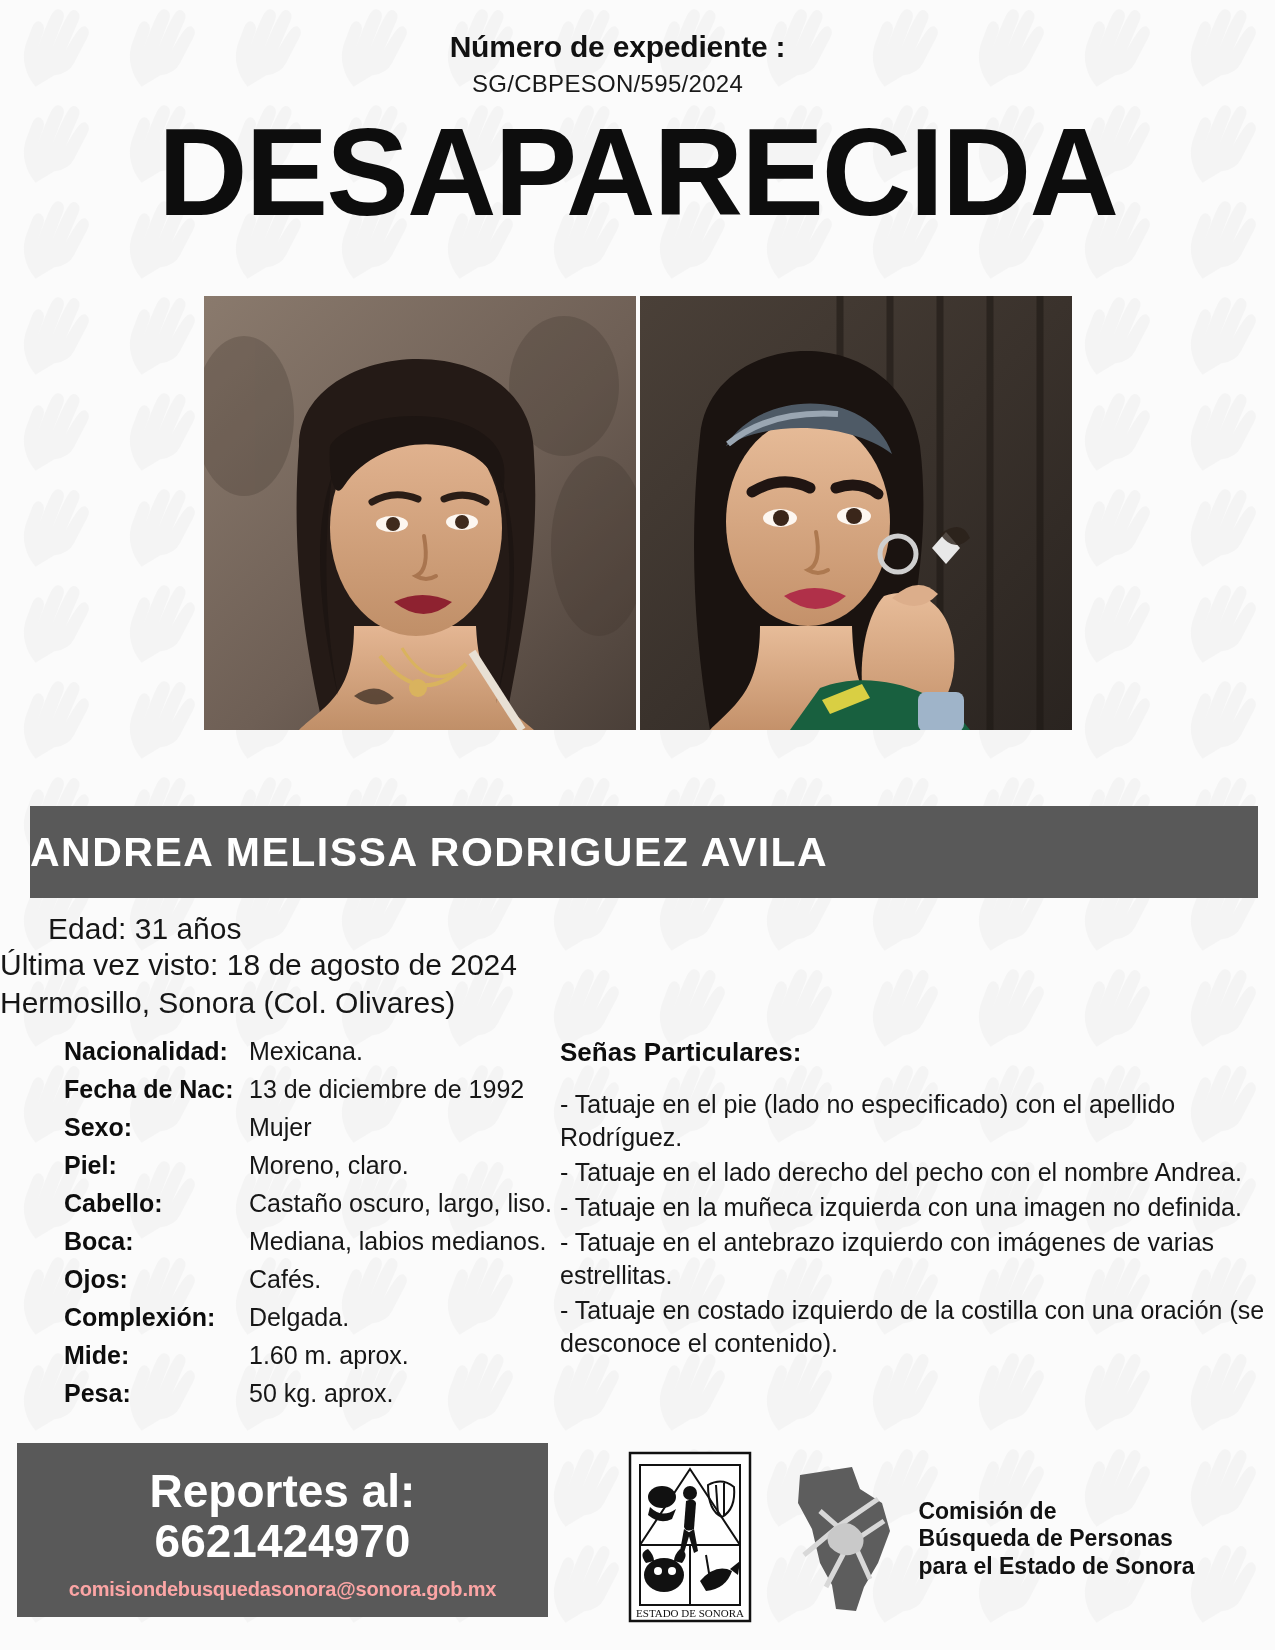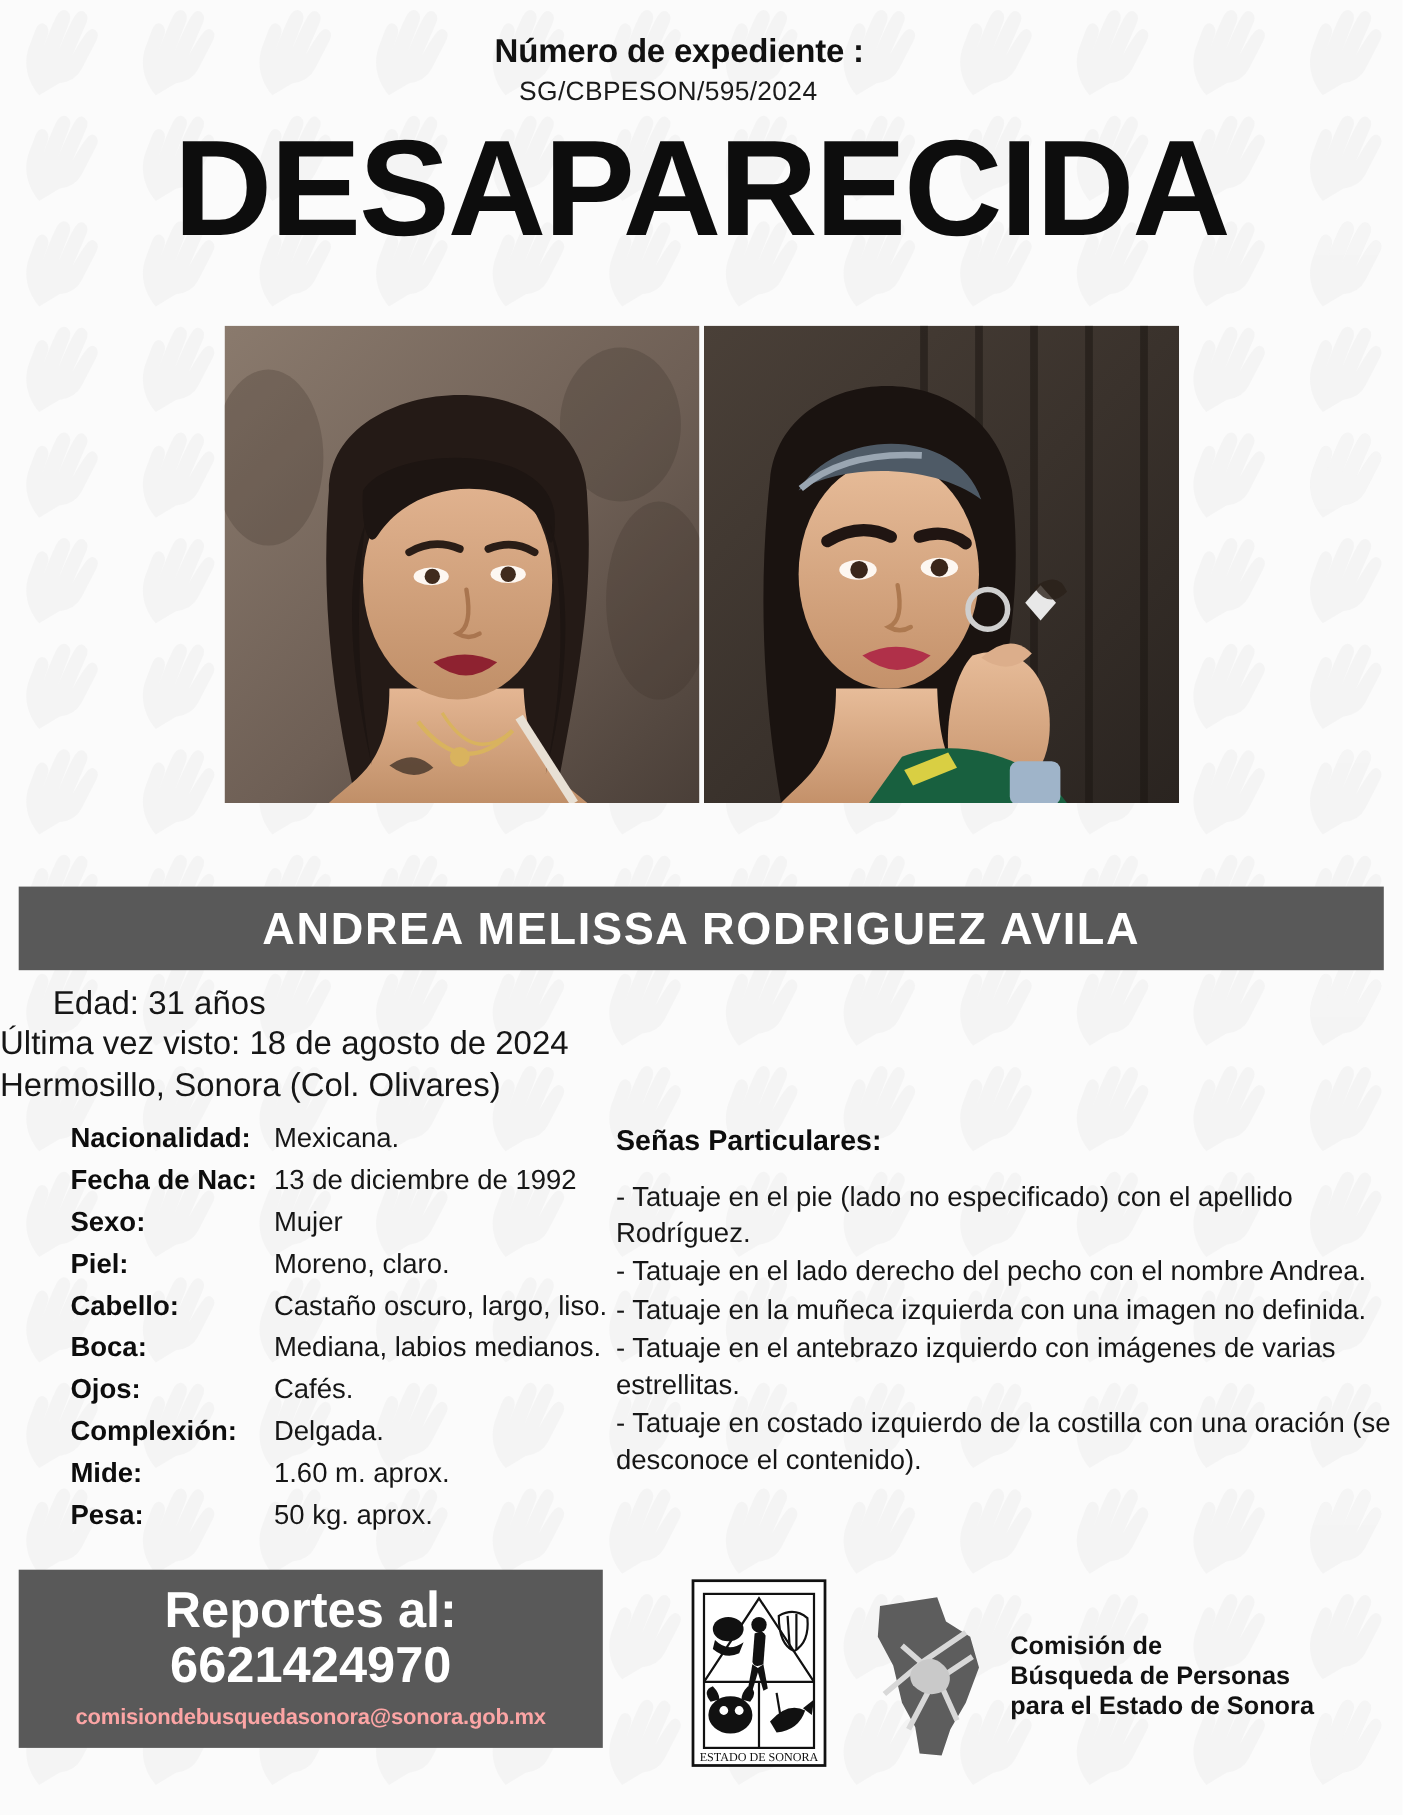--- a/index.html
+++ b/index.html
@@ -80,26 +80,25 @@
   .photo {
     width: 432px;
     height: 434px;
     position: relative;
     overflow: hidden;
   }
   .photo svg { display: block; width: 100%; height: 100%; }
 
   
   .name-banner {
-    margin: 76px 17px 0 17px;
+    margin: 76px 17px 0 30px;
     background: #595959;
-    height: 76px;
+    height: 92px;
     display: flex;
     align-items: center;
-    justify-content: center;
   }
   .name-text {
     color: #ffffff;
     font-size: 41px;
     font-weight: bold;
     letter-spacing: 1.5px;
   }
 
   
   .summary {
@@ -165,21 +164,21 @@
 
   
   .footer {
     display: flex;
     margin-top: 26px;
     align-items: flex-start;
   }
   .contact {
     width: 531px;
     background: #595959;
-    padding: 12px 0 16px 0;
+    padding: 24px 0 16px 0;
     text-align: center;
     box-sizing: border-box;
     margin-left: 17px;
   }
   .contact-title {
     color: #fff;
     font-size: 46px;
     font-weight: bold;
     line-height: 1.05;
   }

